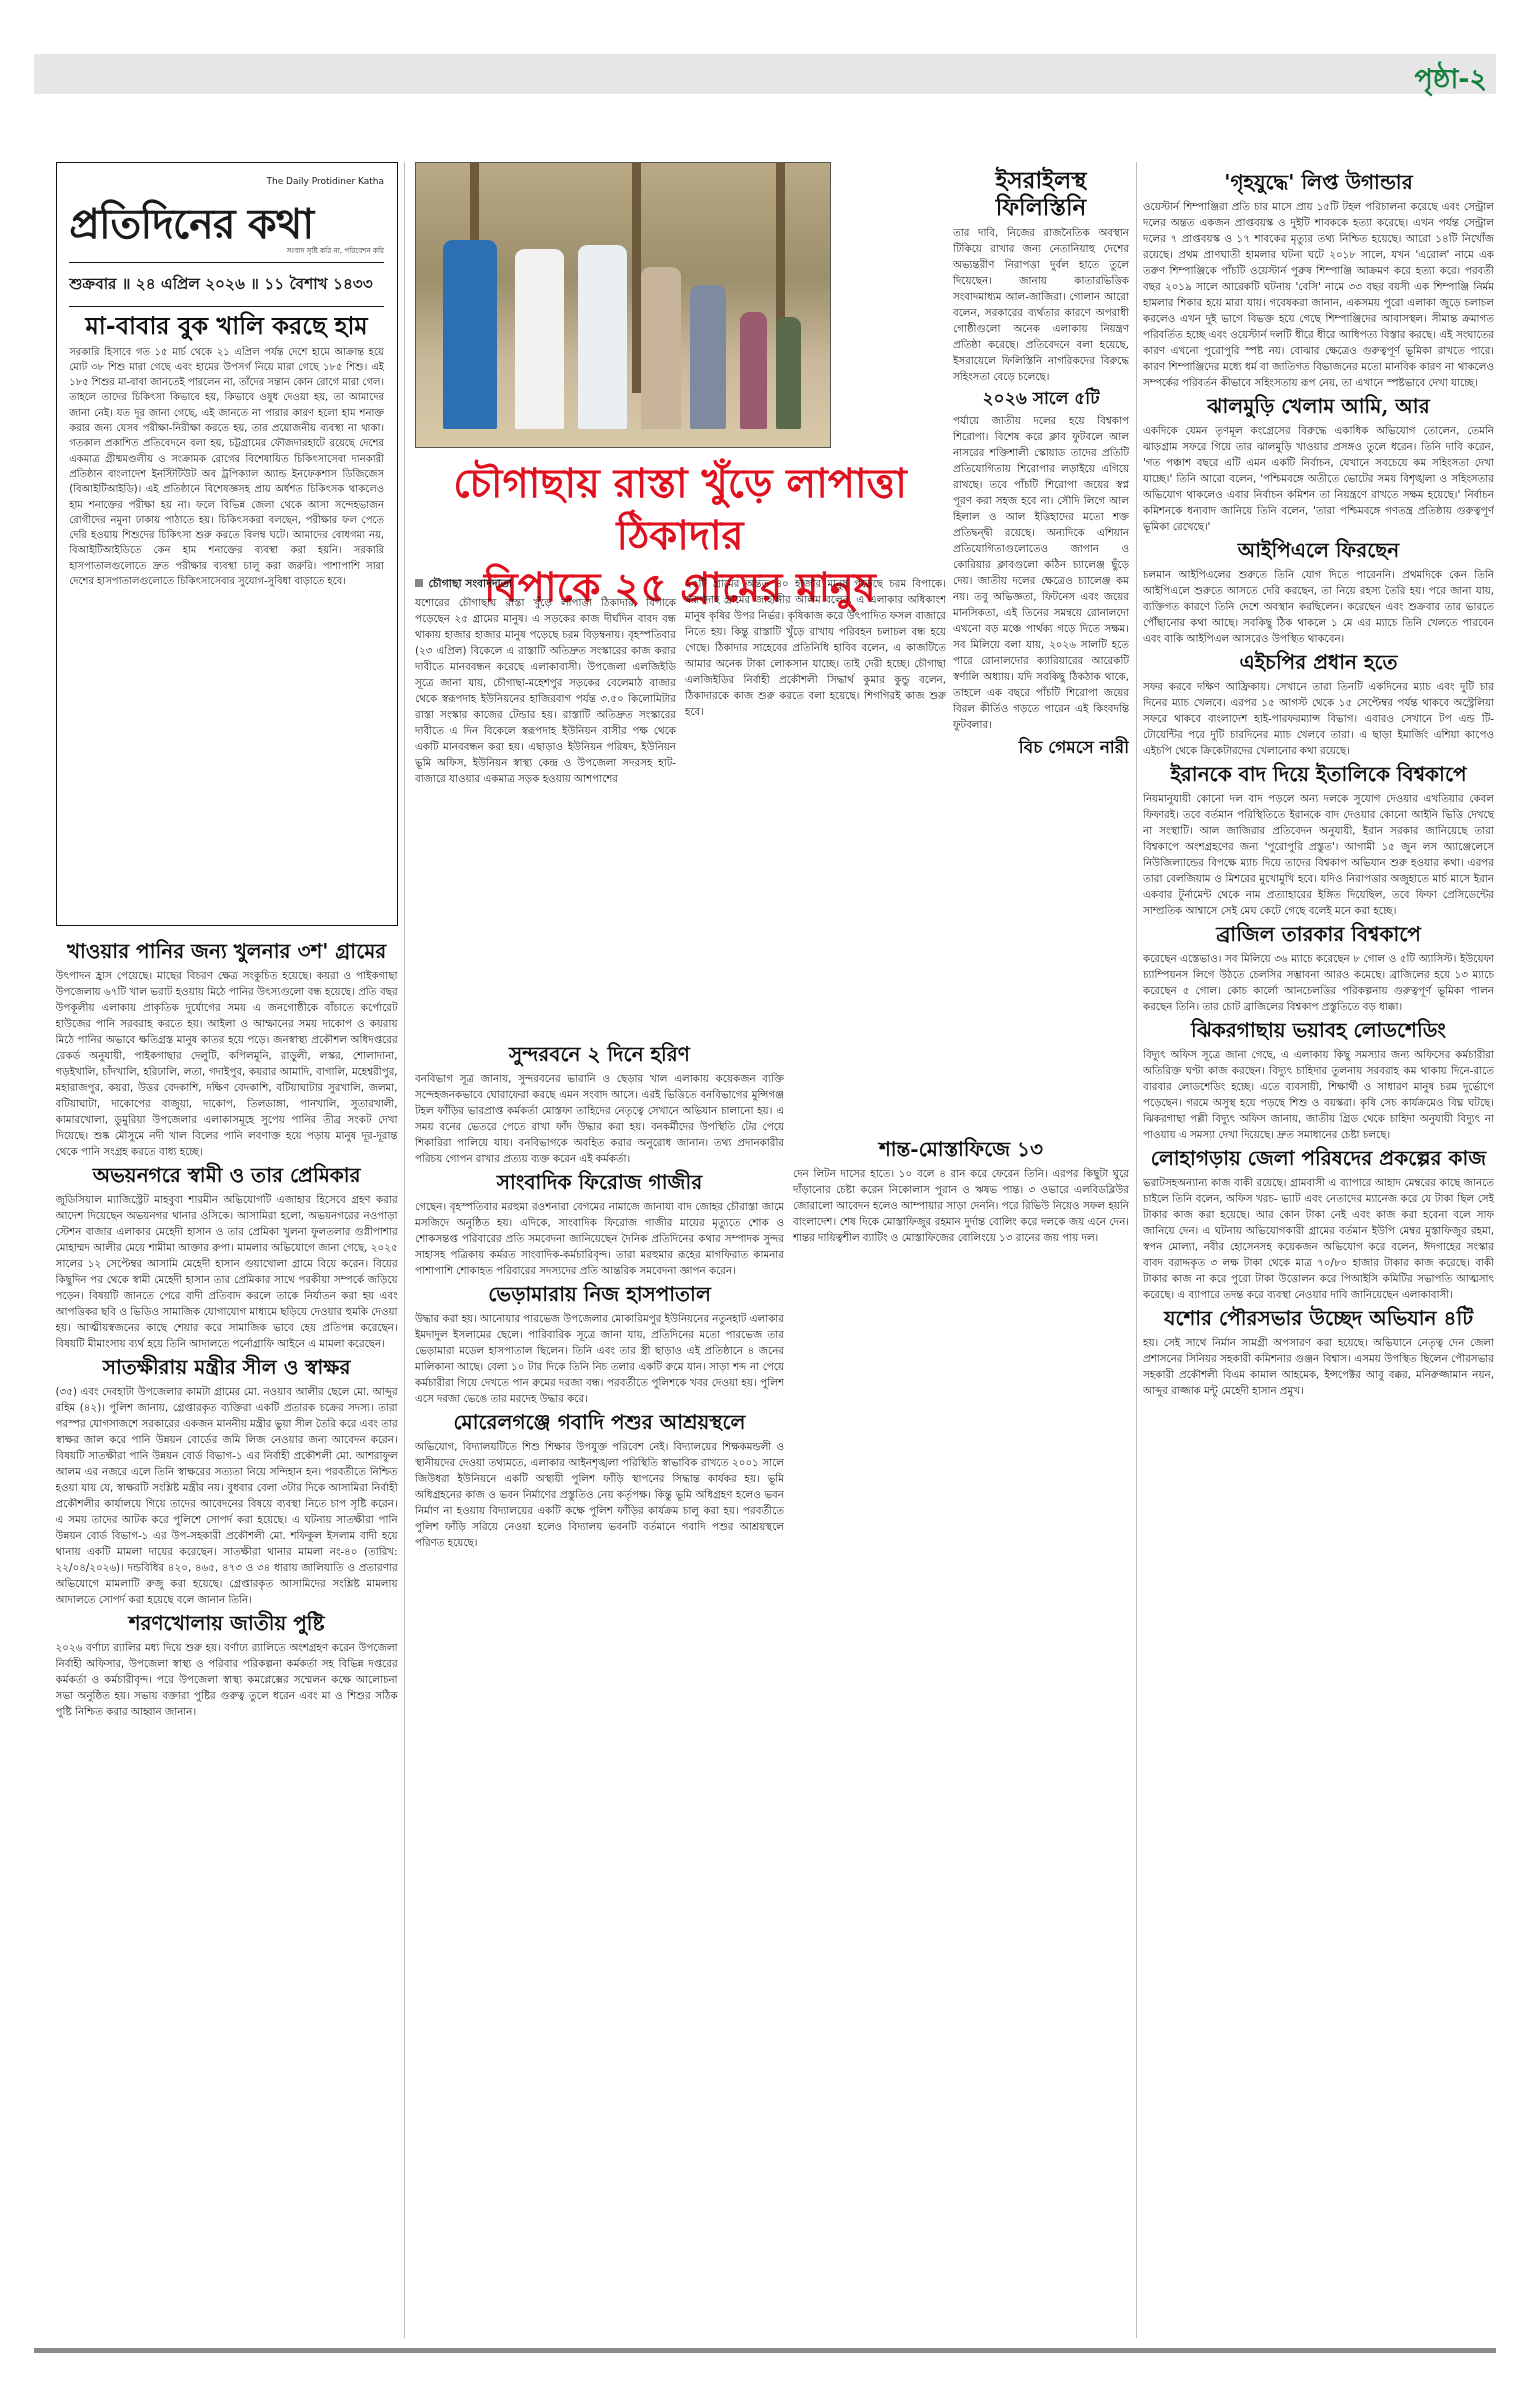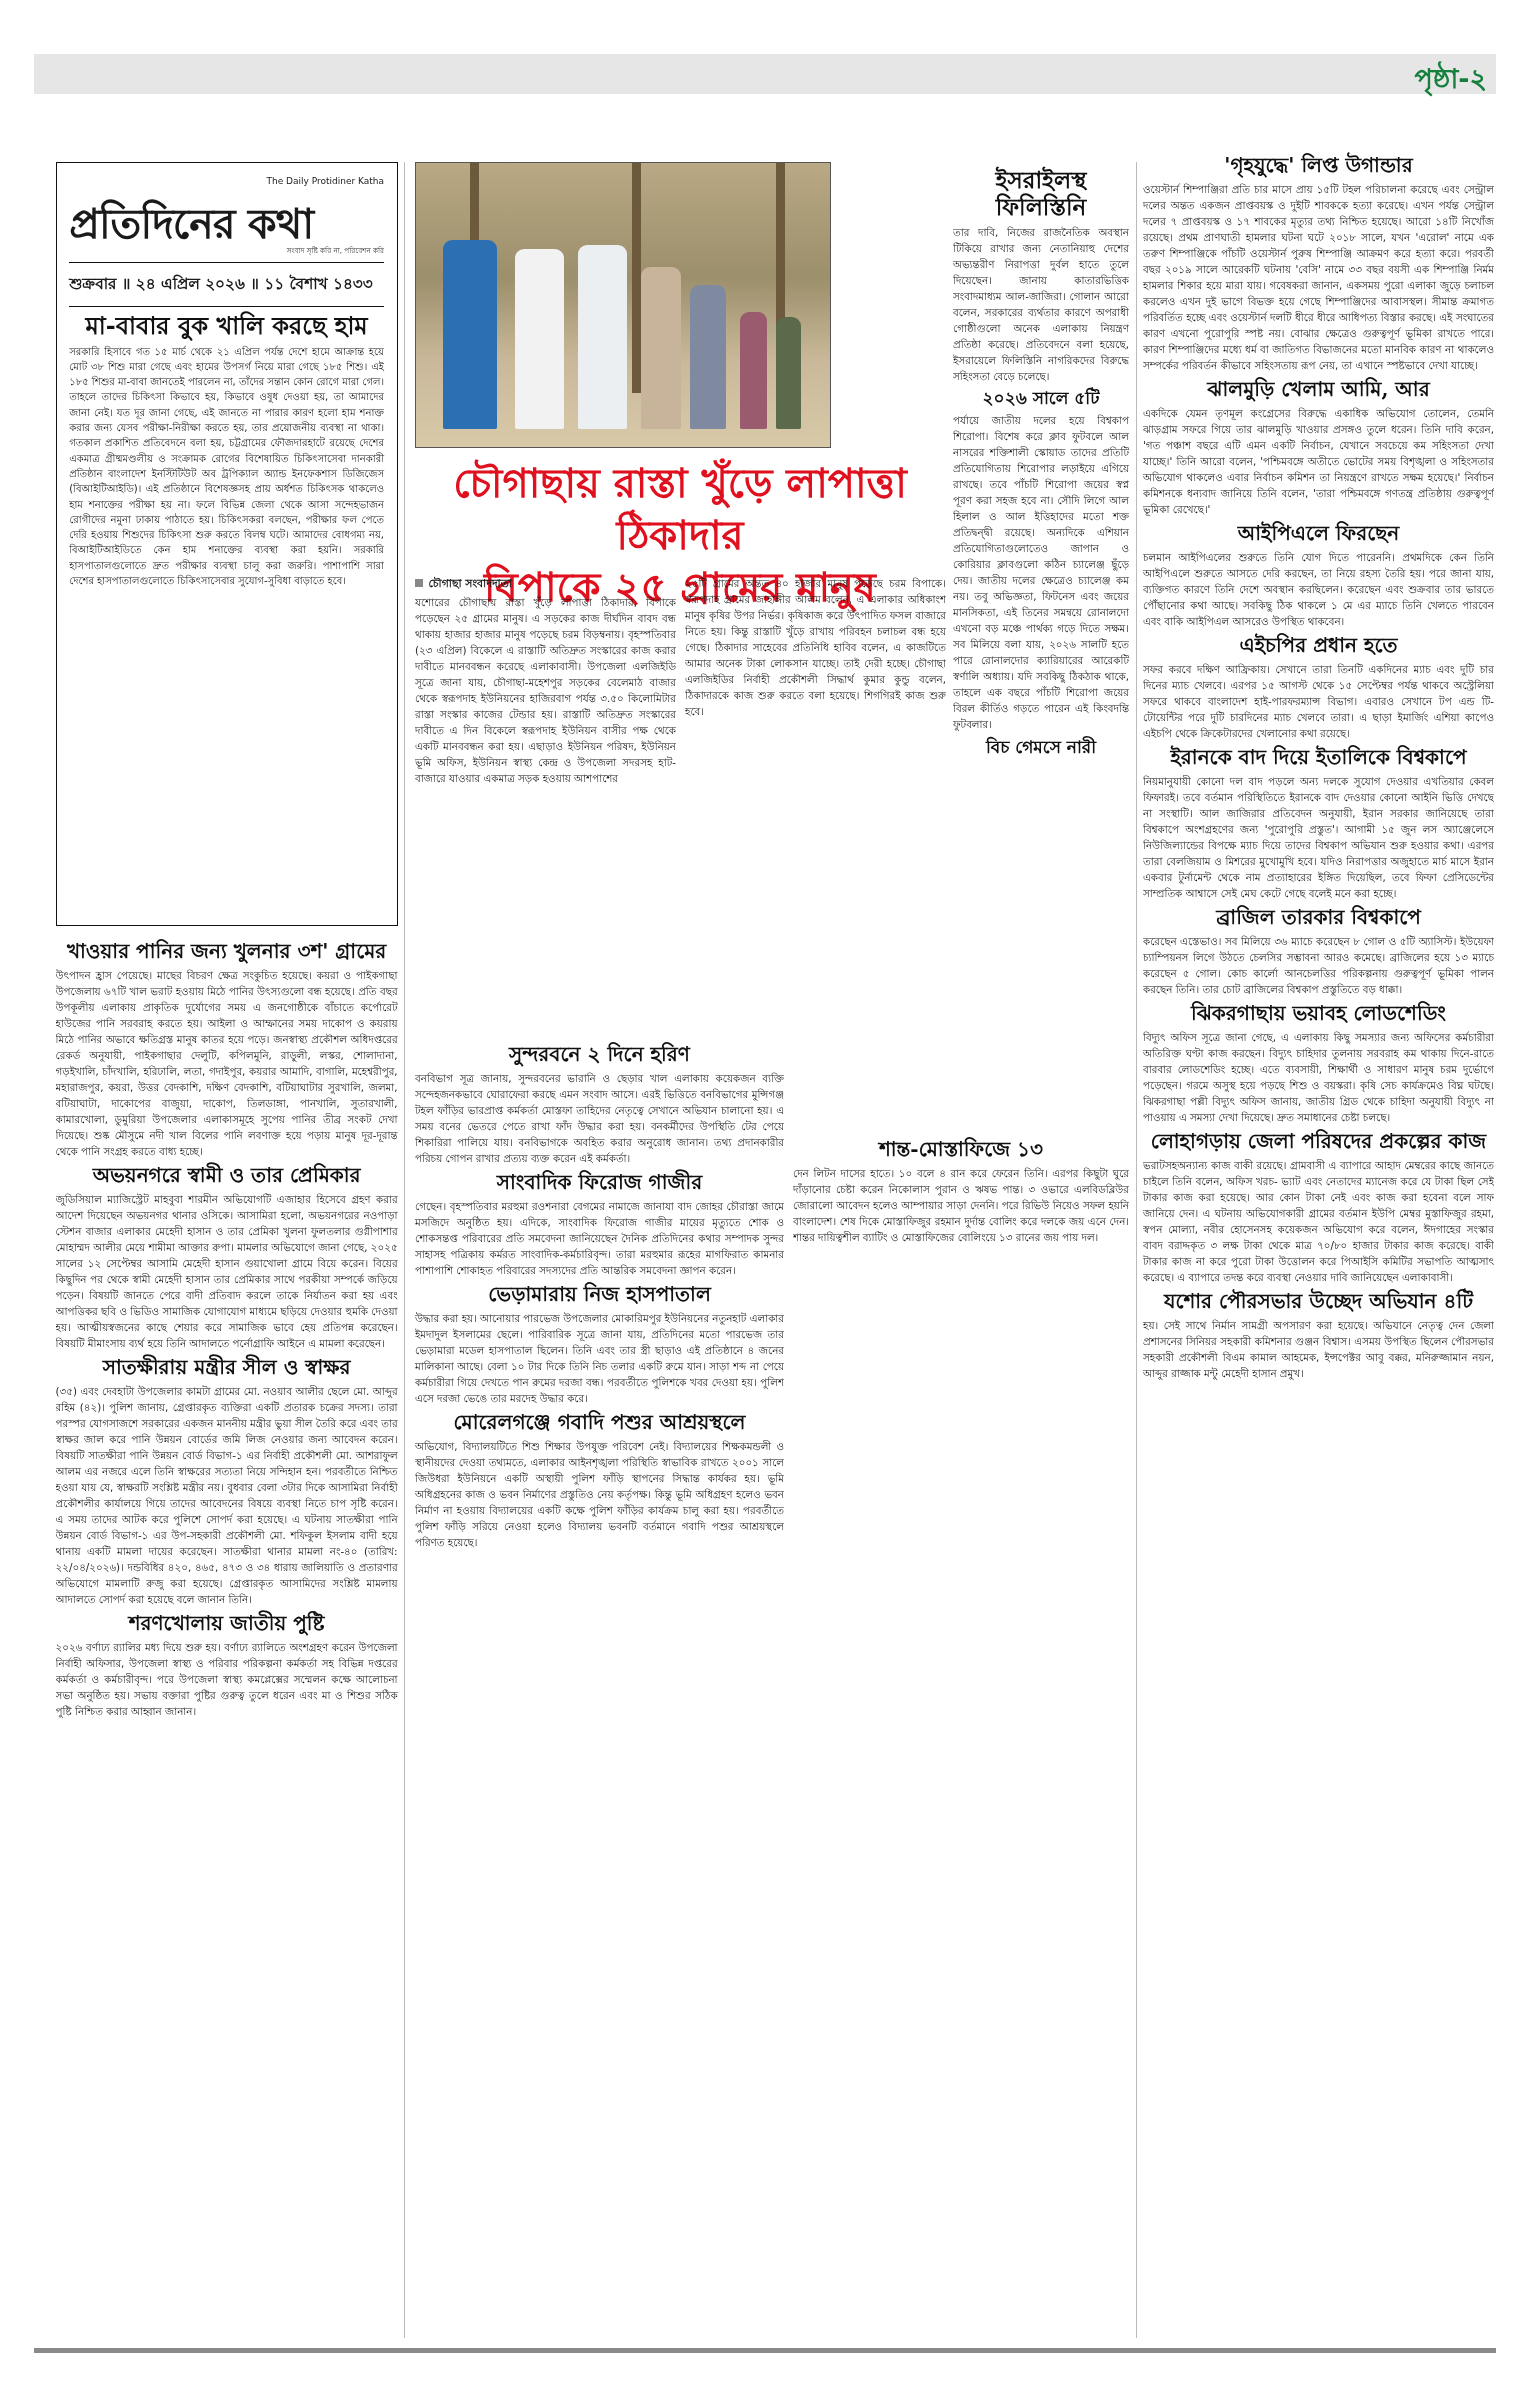--- a/index.html
+++ b/index.html
@@ -95,31 +95,31 @@
     <p class="body">উদ্ধার করা হয়। আনোয়ার পারভেজ উপজেলার মোকারিমপুর ইউনিয়নের নতুনহাট এলাকার ইমদাদুল ইসলামের ছেলে। পারিবারিক সূত্রে জানা যায়, প্রতিদিনের মতো পারভেজ তার ভেড়ামারা মডেল হাসপাতাল ছিলেন। তিনি এবং তার স্ত্রী ছাড়াও এই প্রতিষ্ঠানে ৪ জনের মালিকানা আছে। বেলা ১০ টার দিকে তিনি নিচ তলার একটি রুমে যান। সাড়া শব্দ না পেয়ে কর্মচারীরা গিয়ে দেখতে পান রুমের দরজা বন্ধ। পরবর্তীতে পুলিশকে খবর দেওয়া হয়। পুলিশ এসে দরজা ভেঙে তার মরদেহ উদ্ধার করে।</p>
     <div class="headline h2">মোরেলগঞ্জে গবাদি পশুর আশ্রয়স্থলে</div>
     <p class="body">অভিযোগ, বিদ্যালয়টিতে শিশু শিক্ষার উপযুক্ত পরিবেশ নেই। বিদ্যালয়ের শিক্ষকমন্ডলী ও স্থানীয়দের দেওয়া তথ্যমতে, এলাকার আইনশৃঙ্খলা পরিস্থিতি স্বাভাবিক রাখতে ২০০১ সালে জিউধরা ইউনিয়নে একটি অস্থায়ী পুলিশ ফাঁড়ি স্থাপনের সিদ্ধান্ত কার্যকর হয়। ভূমি অধিগ্রহনের কাজ ও ভবন নির্মাণের প্রস্তুতিও নেয় কর্তৃপক্ষ। কিন্তু ভূমি অধিগ্রহণ হলেও ভবন নির্মাণ না হওয়ায় বিদ্যালয়ের একটি কক্ষে পুলিশ ফাঁড়ির কার্যক্রম চালু করা হয়। পরবর্তীতে পুলিশ ফাঁড়ি সরিয়ে নেওয়া হলেও বিদ্যালয় ভবনটি বর্তমানে গবাদি পশুর আশ্রয়স্থলে পরিণত হয়েছে।</p>
   </div>
 
   <div class="col" style="left:919px;top:108px;width:176px;height:935px;">
     <div class="headline" style="font-size:23px;">ইসরাইলস্থ ফিলিস্তিনি</div>
     <p class="body">তার দাবি, নিজের রাজনৈতিক অবস্থান টিকিয়ে রাখার জন্য নেতানিয়াহু দেশের অভ্যন্তরীণ নিরাপত্তা দুর্বল হাতে তুলে দিয়েছেন। জানায় কাতারভিত্তিক সংবাদমাধ্যম আল-জাজিরা। গোলান আরো বলেন, সরকারের ব্যর্থতার কারণে অপরাধী গোষ্ঠীগুলো অনেক এলাকায় নিয়ন্ত্রণ প্রতিষ্ঠা করেছে। প্রতিবেদনে বলা হয়েছে, ইসরায়েলে ফিলিস্তিনি নাগরিকদের বিরুদ্ধে সহিংসতা বেড়ে চলেছে।</p>
     <div class="headline" style="font-size:17px;">২০২৬ সালে ৫টি</div>
     <p class="body">পর্যায়ে জাতীয় দলের হয়ে বিশ্বকাপ শিরোপা। বিশেষ করে ক্লাব ফুটবলে আল নাসরের শক্তিশালী স্কোয়াড তাদের প্রতিটি প্রতিযোগিতায় শিরোপার লড়াইয়ে এগিয়ে রাখছে। তবে পাঁচটি শিরোপা জয়ের স্বপ্ন পূরণ করা সহজ হবে না। সৌদি লিগে আল হিলাল ও আল ইত্তিহাদের মতো শক্ত প্রতিদ্বন্দ্বী রয়েছে। অন্যদিকে এশিয়ান প্রতিযোগিতাগুলোতেও জাপান ও কোরিয়ার ক্লাবগুলো কঠিন চ্যালেঞ্জ ছুঁড়ে দেয়। জাতীয় দলের ক্ষেত্রেও চ্যালেঞ্জ কম নয়। তবু অভিজ্ঞতা, ফিটনেস এবং জয়ের মানসিকতা, এই তিনের সমন্বয়ে রোনালদো এখনো বড় মঞ্চে পার্থক্য গড়ে দিতে সক্ষম। সব মিলিয়ে বলা যায়, ২০২৬ সালটি হতে পারে রোনালদোর ক্যারিয়ারের আরেকটি স্বর্ণালি অধ্যায়। যদি সবকিছু ঠিকঠাক থাকে, তাহলে এক বছরে পাঁচটি শিরোপা জয়ের বিরল কীর্তিও গড়তে পারেন এই কিংবদন্তি ফুটবলার।</p>
-    <div class="headline" style="font-size:17px;">বিচ গেমসে নারী</div>
+    <div class="headline" style="font-size:17px;text-align:right;">বিচ গেমসে নারী</div>
   </div>
 
   <div class="col" style="left:759px;top:1079px;width:336px;height:1205px;">
     <div class="headline h2">শান্ত-মোস্তাফিজে ১৩</div>
     <p class="body">দেন লিটন দাসের হাতে। ১০ বলে ৪ রান করে ফেরেন তিনি। এরপর কিছুটা ঘুরে দাঁড়ানোর চেষ্টা করেন নিকোলাস পুরান ও ঋষভ পান্ত। ৩ ওভারে এলবিডব্লিউর জোরালো আবেদন হলেও আম্পায়ার সাড়া দেননি। পরে রিভিউ নিয়েও সফল হয়নি বাংলাদেশ। শেষ দিকে মোস্তাফিজুর রহমান দুর্দান্ত বোলিং করে দলকে জয় এনে দেন। শান্তর দায়িত্বশীল ব্যাটিং ও মোস্তাফিজের বোলিংয়ে ১৩ রানের জয় পায় দল।</p>
   </div>
 
   <div class="divider-v" style="left:1102px;top:108px;height:2176px;"></div>
 
-  <div class="col" style="left:1109px;top:95px;width:351px;height:2176px;">
+  <div class="col" style="left:1109px;top:112px;width:351px;height:2176px;">
     <div class="headline h2">'গৃহযুদ্ধে' লিপ্ত উগান্ডার</div>
     <p class="body">ওয়েস্টার্ন শিম্পাঞ্জিরা প্রতি চার মাসে প্রায় ১৫টি টহল পরিচালনা করেছে এবং সেন্ট্রাল দলের অন্তত একজন প্রাপ্তবয়স্ক ও দুইটি শাবককে হত্যা করেছে। এখন পর্যন্ত সেন্ট্রাল দলের ৭ প্রাপ্তবয়স্ক ও ১৭ শাবকের মৃত্যুর তথ্য নিশ্চিত হয়েছে। আরো ১৪টি নিখোঁজ রয়েছে। প্রথম প্রাণঘাতী হামলার ঘটনা ঘটে ২০১৮ সালে, যখন 'এরোল' নামে এক তরুণ শিম্পাঞ্জিকে পাঁচটি ওয়েস্টার্ন পুরুষ শিম্পাঞ্জি আক্রমণ করে হত্যা করে। পরবর্তী বছর ২০১৯ সালে আরেকটি ঘটনায় 'বেসি' নামে ৩৩ বছর বয়সী এক শিম্পাঞ্জি নির্মম হামলার শিকার হয়ে মারা যায়। গবেষকরা জানান, একসময় পুরো এলাকা জুড়ে চলাচল করলেও এখন দুই ভাগে বিভক্ত হয়ে গেছে শিম্পাঞ্জিদের আবাসস্থল। সীমান্ত ক্রমাগত পরিবর্তিত হচ্ছে এবং ওয়েস্টার্ন দলটি ধীরে ধীরে আধিপত্য বিস্তার করছে। এই সংঘাতের কারণ এখনো পুরোপুরি স্পষ্ট নয়। বোঝার ক্ষেত্রেও গুরুত্বপূর্ণ ভূমিকা রাখতে পারে। কারণ শিম্পাঞ্জিদের মধ্যে ধর্ম বা জাতিগত বিভাজনের মতো মানবিক কারণ না থাকলেও সম্পর্কের পরিবর্তন কীভাবে সহিংসতায় রূপ নেয়, তা এখানে স্পষ্টভাবে দেখা যাচ্ছে।</p>
     <div class="headline h2">ঝালমুড়ি খেলাম আমি, আর</div>
     <p class="body">একদিকে যেমন তৃণমূল কংগ্রেসের বিরুদ্ধে একাধিক অভিযোগ তোলেন, তেমনি ঝাড়গ্রাম সফরে গিয়ে তার ঝালমুড়ি খাওয়ার প্রসঙ্গও তুলে ধরেন। তিনি দাবি করেন, 'গত পঞ্চাশ বছরে এটি এমন একটি নির্বাচন, যেখানে সবচেয়ে কম সহিংসতা দেখা যাচ্ছে।' তিনি আরো বলেন, 'পশ্চিমবঙ্গে অতীতে ভোটের সময় বিশৃঙ্খলা ও সহিংসতার অভিযোগ থাকলেও এবার নির্বাচন কমিশন তা নিয়ন্ত্রণে রাখতে সক্ষম হয়েছে।' নির্বাচন কমিশনকে ধন্যবাদ জানিয়ে তিনি বলেন, 'তারা পশ্চিমবঙ্গে গণতন্ত্র প্রতিষ্ঠায় গুরুত্বপূর্ণ ভূমিকা রেখেছে।'</p>
     <div class="headline h2">আইপিএলে ফিরছেন</div>
     <p class="body">চলমান আইপিএলের শুরুতে তিনি যোগ দিতে পারেননি। প্রথমদিকে কেন তিনি আইপিএলে শুরুতে আসতে দেরি করছেন, তা নিয়ে রহস্য তৈরি হয়। পরে জানা যায়, ব্যক্তিগত কারণে তিনি দেশে অবস্থান করছিলেন। করেছেন এবং শুক্রবার তার ভারতে পৌঁছানোর কথা আছে। সবকিছু ঠিক থাকলে ১ মে এর ম্যাচে তিনি খেলতে পারবেন এবং বাকি আইপিএল আসরেও উপস্থিত থাকবেন।</p>
     <div class="headline h2">এইচপির প্রধান হতে</div>
     <p class="body">সফর করবে দক্ষিণ আফ্রিকায়। সেখানে তারা তিনটি একদিনের ম্যাচ এবং দুটি চার দিনের ম্যাচ খেলবে। এরপর ১৫ আগস্ট থেকে ১৫ সেপ্টেম্বর পর্যন্ত থাকবে অস্ট্রেলিয়া সফরে থাকবে বাংলাদেশ হাই-পারফরম্যান্স বিভাগ। এবারও সেখানে টপ এন্ড টি-টোয়েন্টির পরে দুটি চারদিনের ম্যাচ খেলবে তারা। এ ছাড়া ইমার্জিং এশিয়া কাপেও এইচপি থেকে ক্রিকেটারদের খেলানোর কথা রয়েছে।</p>
     <div class="headline h2">ইরানকে বাদ দিয়ে ইতালিকে বিশ্বকাপে</div>
     <p class="body">নিয়মানুযায়ী কোনো দল বাদ পড়লে অন্য দলকে সুযোগ দেওয়ার এখতিয়ার কেবল ফিফারই। তবে বর্তমান পরিস্থিতিতে ইরানকে বাদ দেওয়ার কোনো আইনি ভিত্তি দেখছে না সংস্থাটি। আল জাজিরার প্রতিবেদন অনুযায়ী, ইরান সরকার জানিয়েছে তারা বিশ্বকাপে অংশগ্রহণের জন্য 'পুরোপুরি প্রস্তুত'। আগামী ১৫ জুন লস অ্যাঞ্জেলেসে নিউজিল্যান্ডের বিপক্ষে ম্যাচ দিয়ে তাদের বিশ্বকাপ অভিযান শুরু হওয়ার কথা। এরপর তারা বেলজিয়াম ও মিশরের মুখোমুখি হবে। যদিও নিরাপত্তার অজুহাতে মার্চ মাসে ইরান একবার টুর্নামেন্ট থেকে নাম প্রত্যাহারের ইঙ্গিত দিয়েছিল, তবে ফিফা প্রেসিডেন্টের সাম্প্রতিক আশ্বাসে সেই মেঘ কেটে গেছে বলেই মনে করা হচ্ছে।</p>

